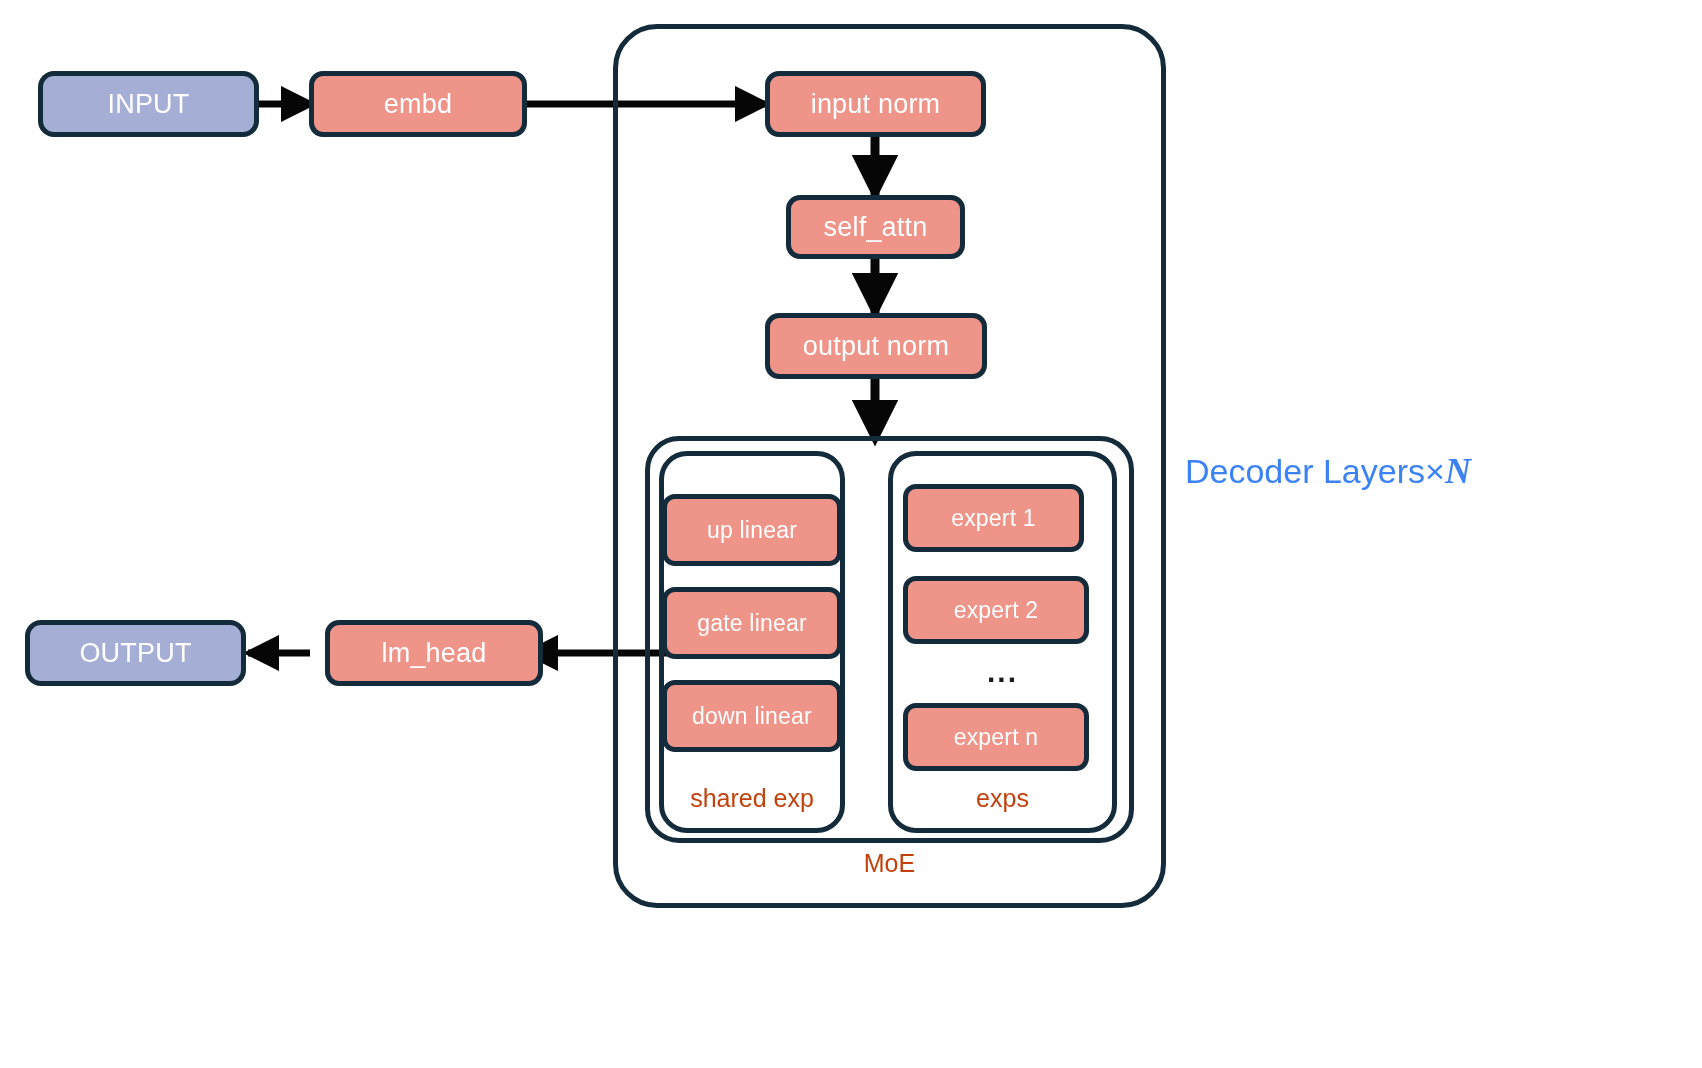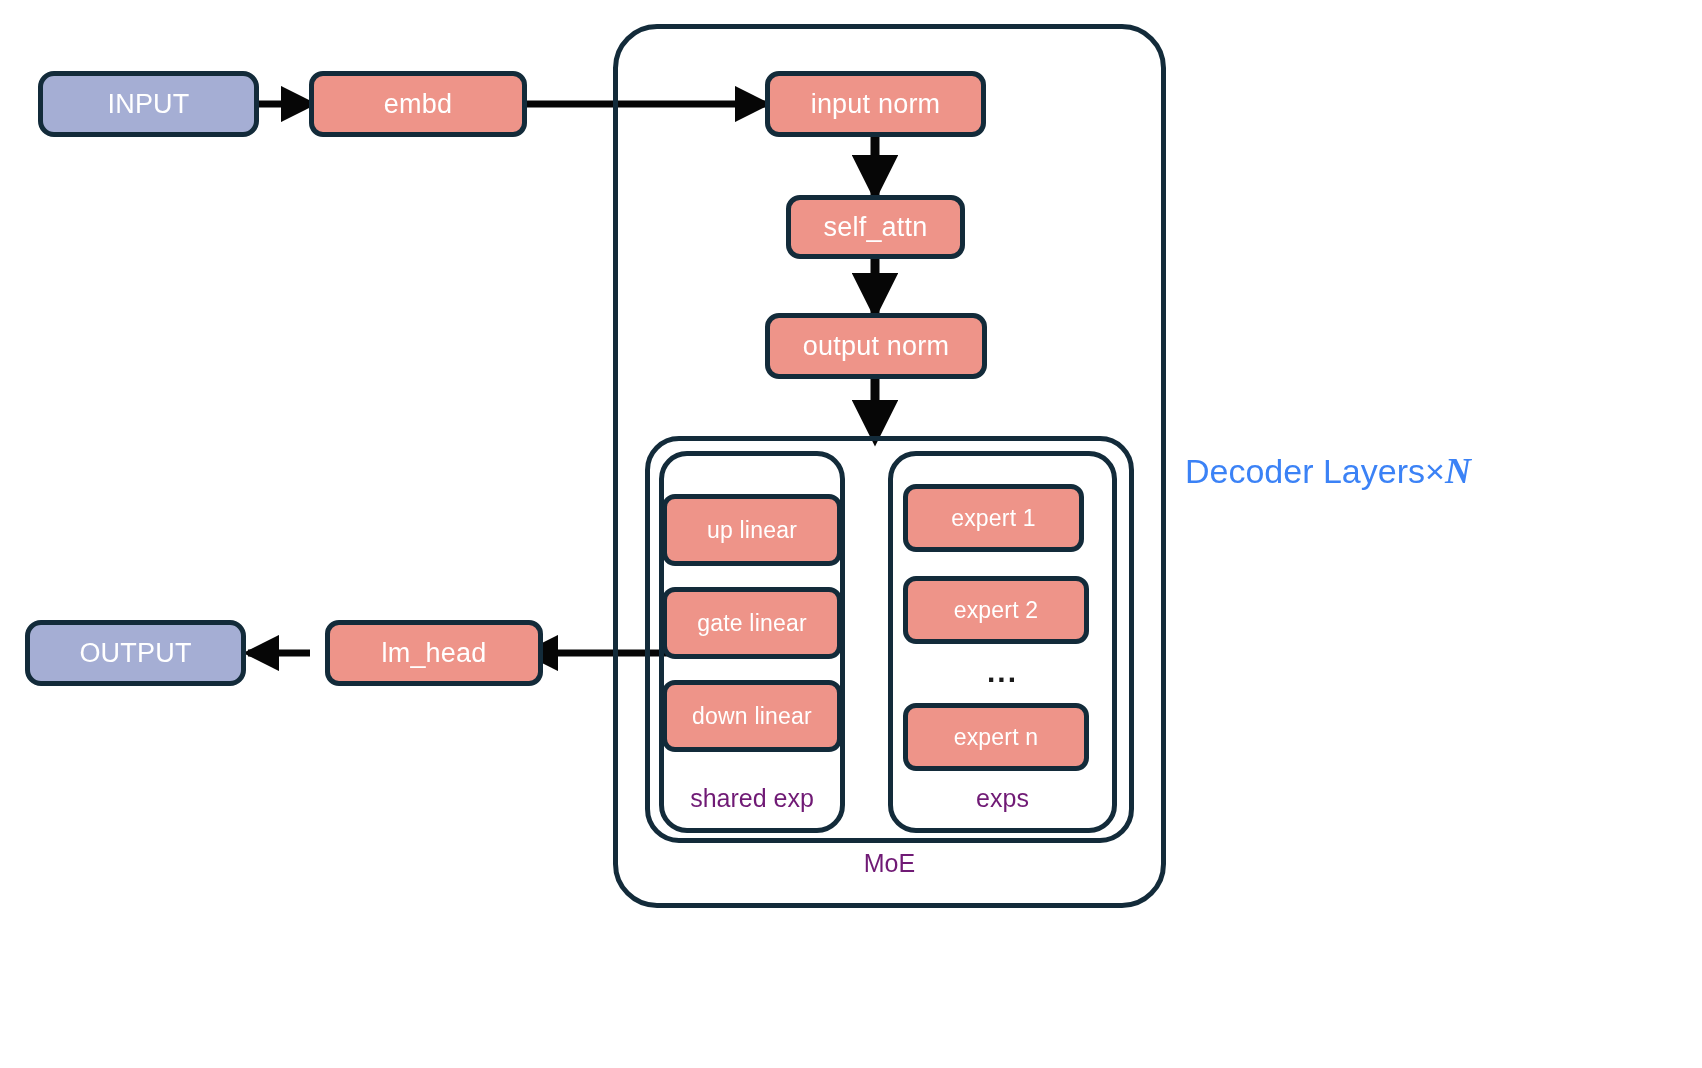--- a/index.html
+++ b/index.html
@@ -69,21 +69,21 @@
     z-index: 2;
   }
   .container.subgroup {
     border-radius: 28px;
     z-index: 2;
   }
 
   
   .label {
     position: absolute;
-    color: #701a75;
+    color: #c2410c;
     font-size: 25px;
     white-space: nowrap;
     z-index: 4;
   }
   .label.group-cap {
     font-size: 25px;
     text-align: center;
   }
   .label.decoder-title {
     font-size: 34px;

